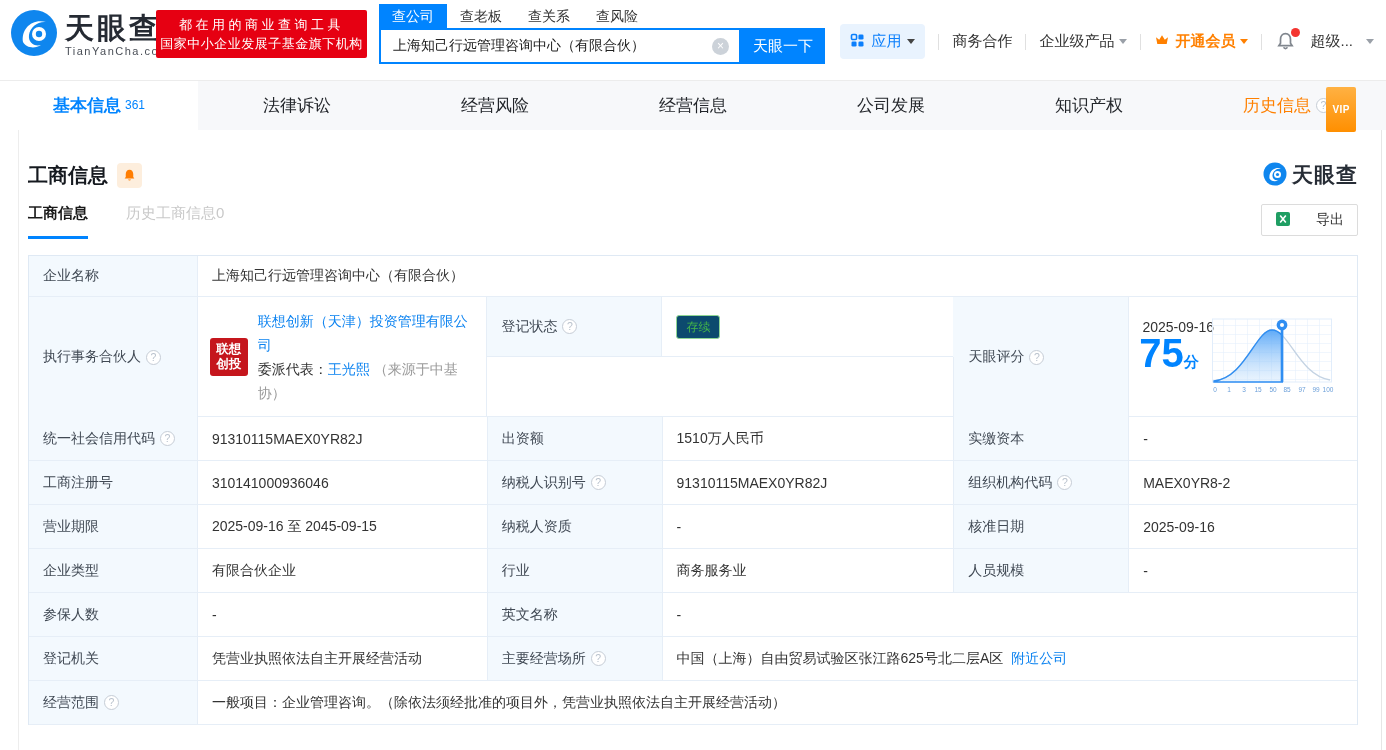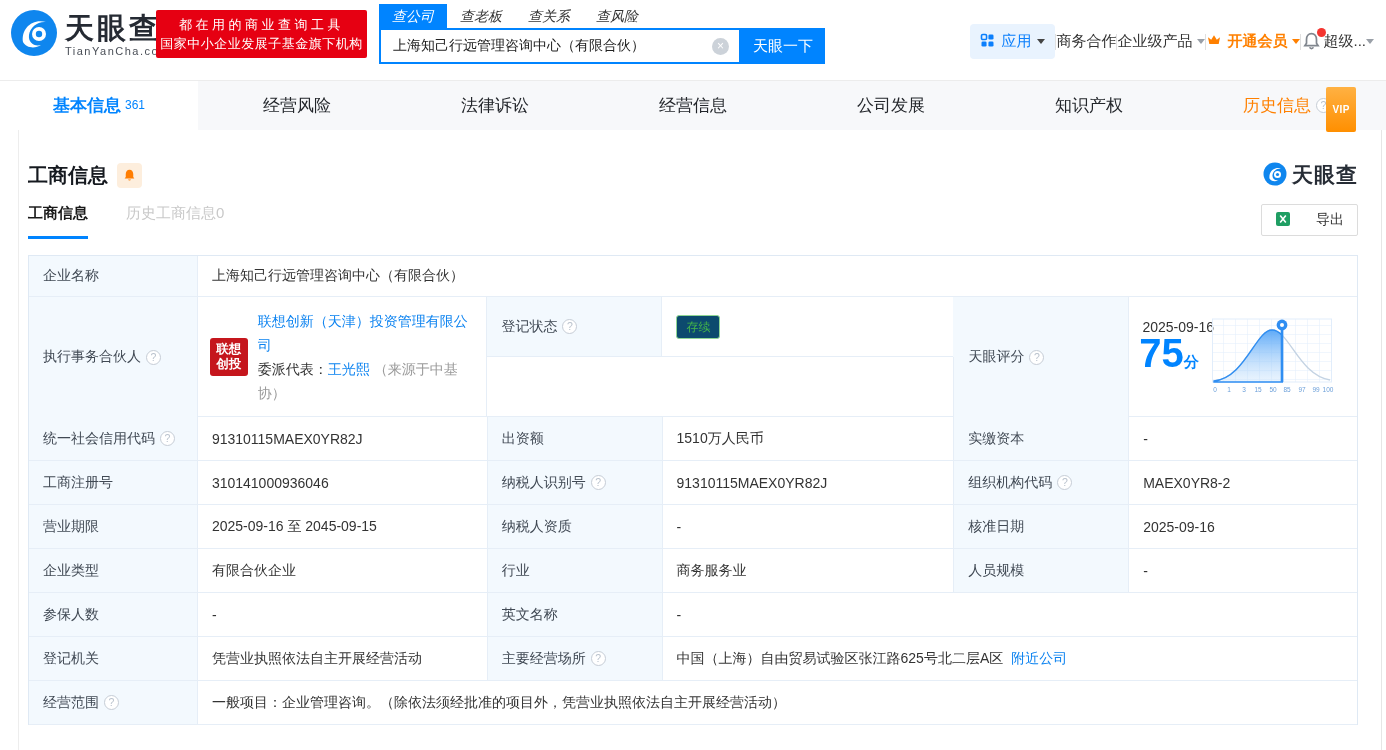--- a/index.html
+++ b/index.html
@@ -12,31 +12,31 @@
   .header { position:absolute; top:0; left:0; width:1386px; height:80px; background:#fff; }
   .logo { position:absolute; left:10px; top:9px; display:flex; align-items:center; gap:7px; }
   .logo-txt .brand { font-size:29px; font-weight:bold; color:#252a33; letter-spacing:3px; line-height:30px;}
   .logo-txt .domain { font-size:11px; color:#4a4f57; letter-spacing:1.5px; margin-top:2px;}
   .promo { position:absolute; left:156px; top:10px; width:211px; height:48px; background:#e60012;
     color:#fff; border-radius:2px; display:flex; flex-direction:column; justify-content:center; align-items:center; }
   .promo .l1 { font-size:13px; letter-spacing:3.5px; line-height:19px;}
   .promo .l2 { font-size:13px; letter-spacing:0.5px; line-height:19px;}
   .search { position:absolute; left:379px; top:4px; }
   .search-tabs { display:flex; }
-  .search-tab { font-size:14px; color:#333; padding:3px 13px; height:24px; line-height:18px; cursor:pointer;font-style:italic;}
+  .search-tab { font-size:14px; color:#333; padding:3px 13px; height:24px; line-height:18px; cursor:pointer;}
   .search-tab.active { background:#0084ff; color:#fff; }
   .search-row { display:flex; }
   .search-box { width:362px; height:36px; border:2px solid #0084ff; background:#fff; display:flex; align-items:center; }
   .search-input { flex:1; border:none; outline:none; font-size:14px; padding:0 12px; color:#222;
     font-family:"Liberation Sans","DejaVu Sans",sans-serif;}
   .clear-ic { width:17px; height:17px; border-radius:50%; background:#ccd2d9; color:#fff; font-size:12px;
     line-height:17px; text-align:center; margin-right:10px; cursor:pointer; flex:none;}
   .search-btn { width:84px; height:36px; background:#0084ff; color:#fff; font-size:15px; border:none;
     cursor:pointer; font-family:inherit;}
-  .hnav { position:absolute; right:12px; top:24px; display:flex; align-items:center; font-size:15px; color:#333;}
+  .hnav { position:absolute; right:12px; top:24px; display:flex; align-items:center; gap:13px; font-size:15px; color:#333;}
   .apps-chip { background:#e9f3fe; border-radius:4px; padding:8px 10px; display:flex; align-items:center; gap:6px;
     color:#0b7ffc; cursor:pointer;}
   .hdiv { width:1px; height:16px; background:#e0e0e0; }
   .hitem { display:flex; align-items:center; gap:5px; cursor:pointer; white-space:nowrap;text-align:right;}
   .vip-link { color:#ff8000; font-weight:bold; }
   .caret { width:0; height:0; border-left:4px solid transparent; border-right:4px solid transparent;
     border-top:5px solid #9aa0a8; display:inline-block;}
   .caret.dark{ border-top-color:#444; } .caret.orange{ border-top-color:#ff8000; }
   .bell-wrap { position:relative; width:22px; height:22px; cursor:pointer;}
   .red-dot { position:absolute; top:-3px; right:-3px; width:9px; height:9px; border-radius:50%; background:#f43530;}
@@ -185,24 +185,24 @@
     <span class="caret"></span>
   </div>
 </div>
 
 <div class="tabbar">
   <div class="tab active">
     <span>基本信息</span>
     <span class="count">361</span>
   </div>
   <div class="tab">
+    <span>法律诉讼</span>
+  </div>
+  <div class="tab">
     <span>经营风险</span>
-  </div>
-  <div class="tab">
-    <span>法律诉讼</span>
   </div>
   <div class="tab">
     <span>经营信息</span>
   </div>
   <div class="tab">
     <span>公司发展</span>
   </div>
   <div class="tab">
     <span>知识产权</span>
   </div>

